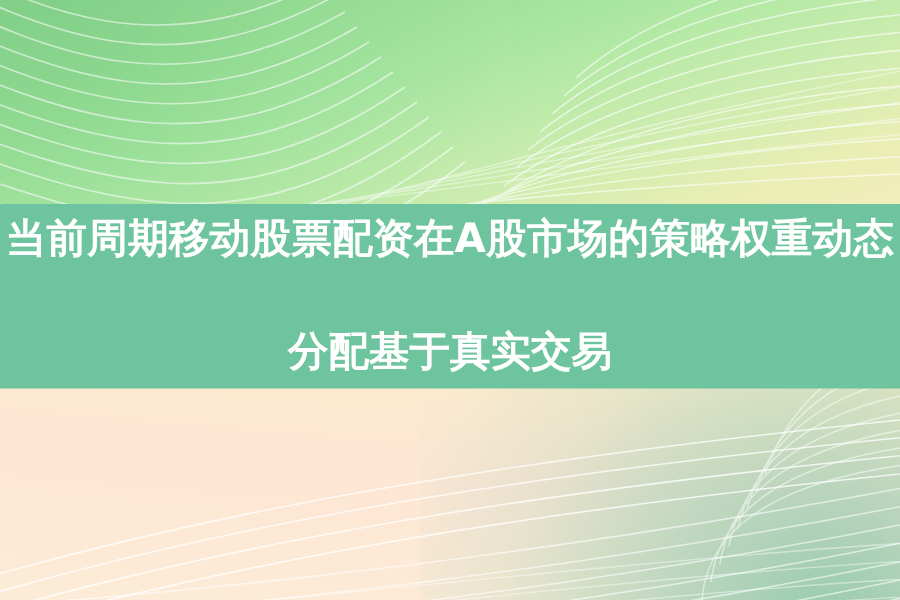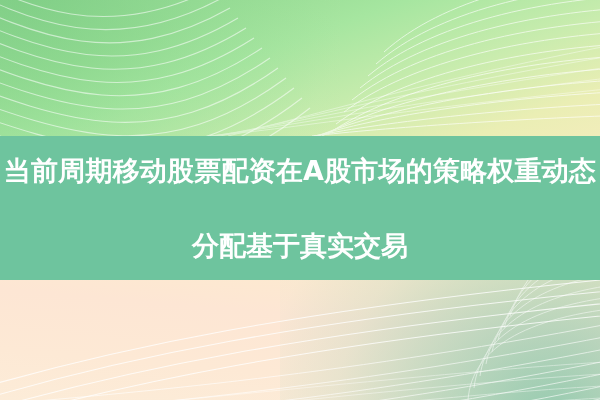--- a/index.html
+++ b/index.html
@@ -75,21 +75,21 @@
     pointer-events: none;
   }
   .linefan svg { display: block; width: 100%; height: 100%; }
 
   
   .band {
     position: absolute;
     left: 0;
     right: 0;
     top: 136px;
-    height: 144px;
+    height: 123px;
     background: #6ec49e;
     display: flex;
     flex-direction: column;
     align-items: center;
     justify-content: center;
   }
   .band-title {
     color: #ffffff;
     font-weight: bold;
     font-size: 27px;

